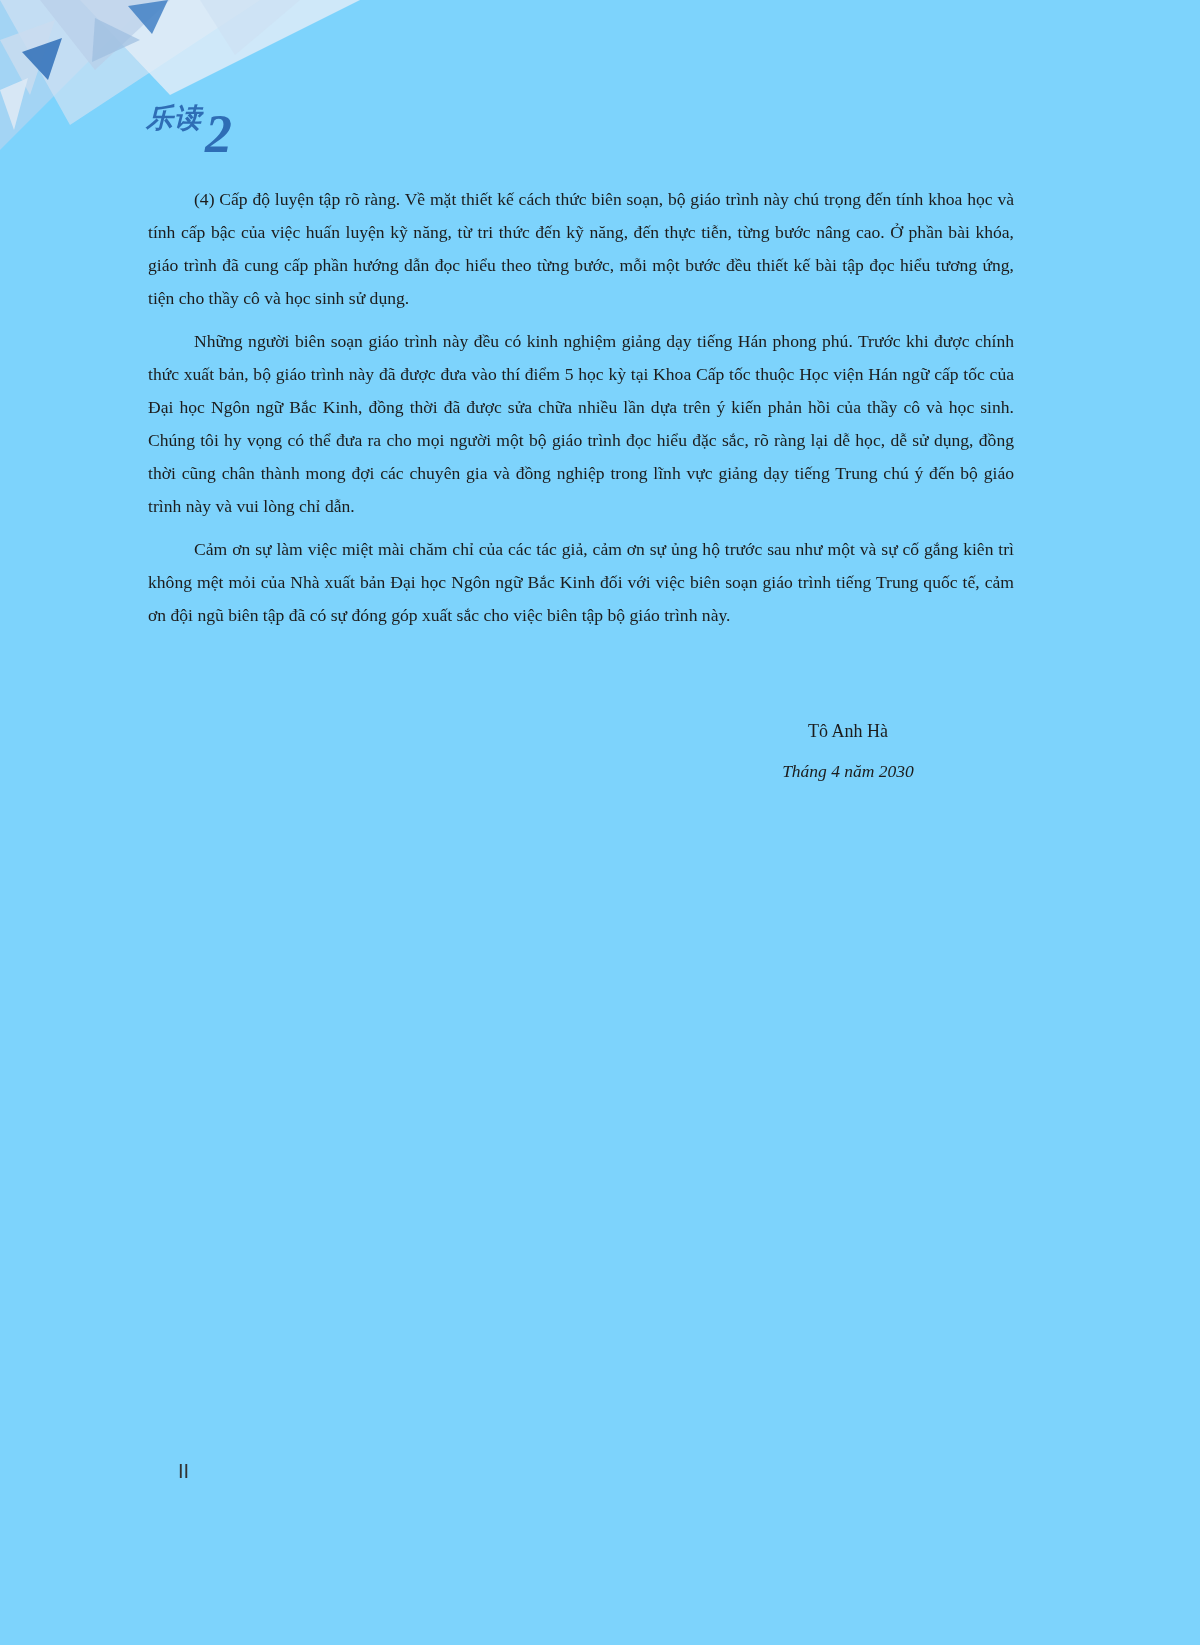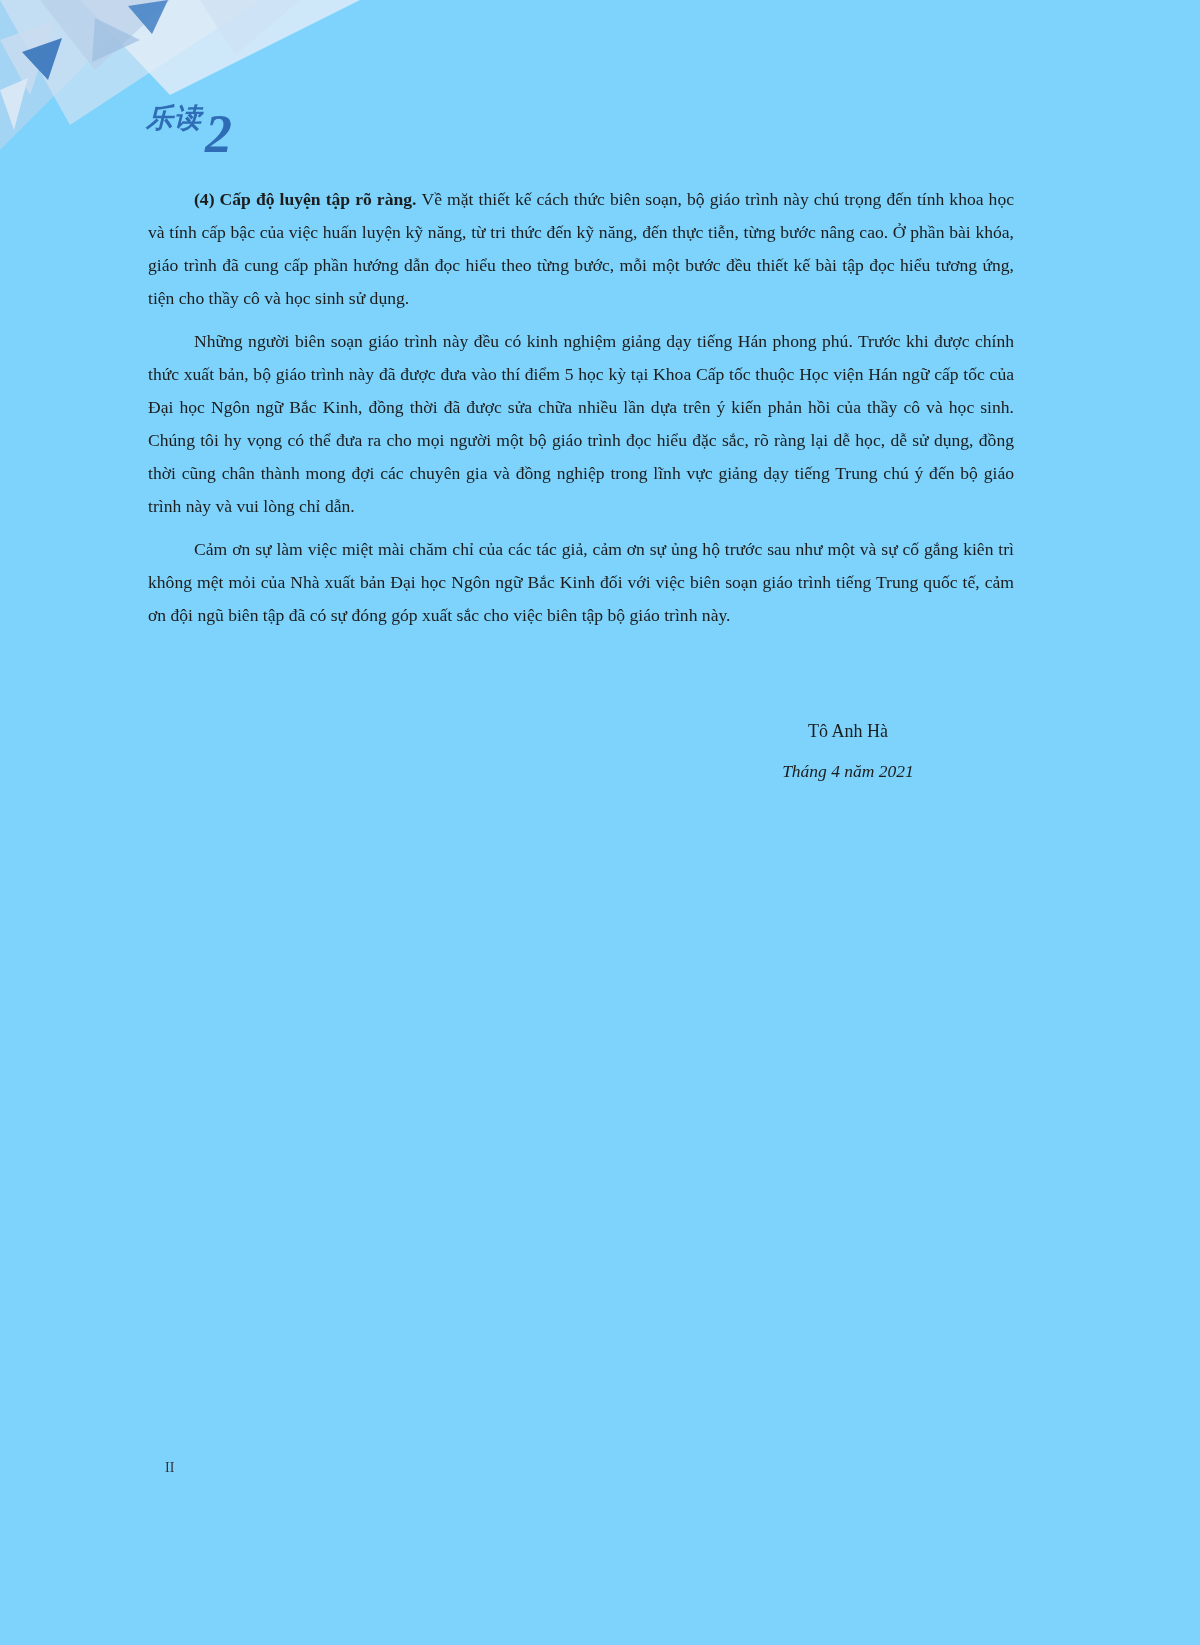--- a/index.html
+++ b/index.html
@@ -56,21 +56,21 @@
     width: 866px;
   }
   .para {
     font-size: 17.6px;
     line-height: 33px;
     text-align: justify;
     text-indent: 46px;
     margin: 0 0 10px 0;
   }
   .para .lead {
-    font-weight: bold;
+    font-weight: normal;
   }
   .signature-block {
     position: absolute;
     left: 698px;
     top: 716px;
     width: 300px;
     text-align: center;
   }
   .signature {
     font-size: 18px;
@@ -78,25 +78,25 @@
     line-height: 30px;
   }
   .date {
     font-size: 17.5px;
     font-style: italic;
     line-height: 30px;
     margin-top: 10px;
   }
   .page-number {
     position: absolute;
-    left: 165px;
+    left: 178px;
     top: 1460px;
-    font-size: 14px;
+    font-size: 20px;
     color: #333333;
-    font-family: Liberation Serif, serif;
+    font-family: Liberation Sans, sans-serif;
   }
 </style>
 </head>
 <body>
 
 <div class="page">
 
   <svg class="corner-art" viewBox="0 0 420 170" xmlns="http://www.w3.org/2000/svg" aria-hidden="true">
     <polygon points="0,0 150,0 0,150" fill="#c3d6ec" opacity="0.55"></polygon>
     <polygon points="0,0 260,0 70,125" fill="#d4e2f2" opacity="0.65"></polygon>
@@ -120,18 +120,18 @@
     <p class="para"><span class="lead">(4) Cấp độ luyện tập rõ ràng. </span><span>Về mặt thiết kế cách thức biên soạn, bộ giáo trình này chú trọng đến tính khoa học và tính cấp bậc của việc huấn luyện kỹ năng, từ tri thức đến kỹ năng, đến thực tiễn, từng bước nâng cao. Ở phần bài khóa, giáo trình đã cung cấp phần hướng dẫn đọc hiểu theo từng bước, mỗi một bước đều thiết kế bài tập đọc hiểu tương ứng, tiện cho thầy cô và học sinh sử dụng.</span></p>
 
     <p class="para"><span>Những người biên soạn giáo trình này đều có kinh nghiệm giảng dạy tiếng Hán phong phú. Trước khi được chính thức xuất bản, bộ giáo trình này đã được đưa vào thí điểm 5 học kỳ tại Khoa Cấp tốc thuộc Học viện Hán ngữ cấp tốc của Đại học Ngôn ngữ Bắc Kinh, đồng thời đã được sửa chữa nhiều lần dựa trên ý kiến phản hồi của thầy cô và học sinh. Chúng tôi hy vọng có thể đưa ra cho mọi người một bộ giáo trình đọc hiểu đặc sắc, rõ ràng lại dễ học, dễ sử dụng, đồng thời cũng chân thành mong đợi các chuyên gia và đồng nghiệp trong lĩnh vực giảng dạy tiếng Trung chú ý đến bộ giáo trình này và vui lòng chỉ dẫn.</span></p>
 
     <p class="para"><span>Cảm ơn sự làm việc miệt mài chăm chỉ của các tác giả, cảm ơn sự ủng hộ trước sau như một và sự cố gắng kiên trì không mệt mỏi của Nhà xuất bản Đại học Ngôn ngữ Bắc Kinh đối với việc biên soạn giáo trình tiếng Trung quốc tế, cảm ơn đội ngũ biên tập đã có sự đóng góp xuất sắc cho việc biên tập bộ giáo trình này.</span></p>
 
   </div>
 
   <div class="signature-block">
     <div class="signature">Tô Anh Hà</div>
-    <div class="date">Tháng 4 năm 2021</div>
+    <div class="date">Tháng 4 năm 2030</div>
   </div>
 
   <div class="page-number">II</div>
 
 </div>
 
 </body></html>

